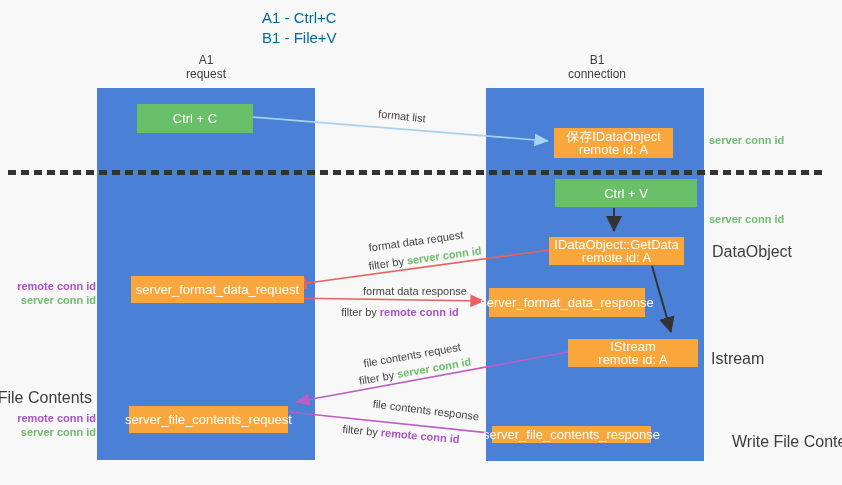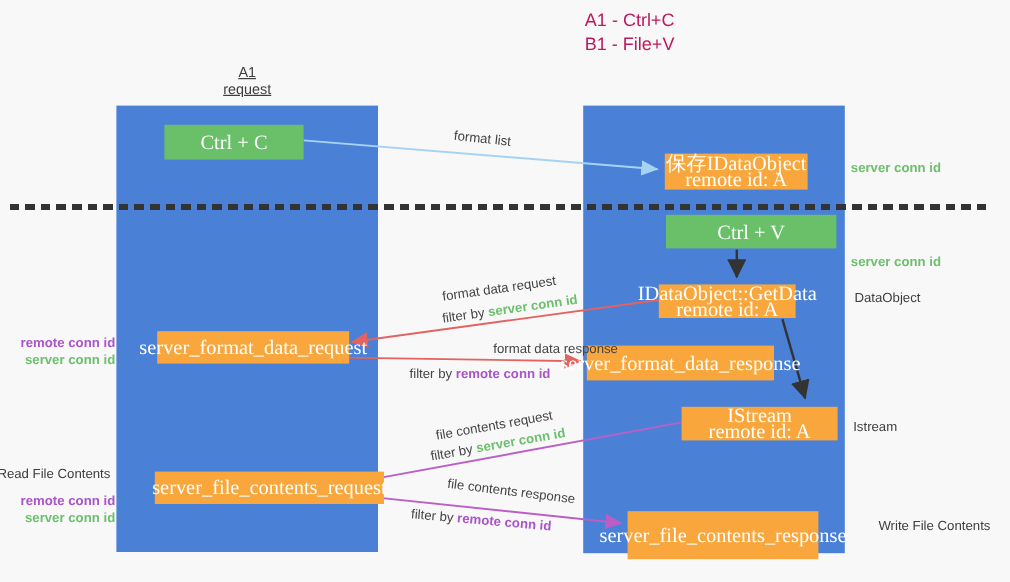--- a/index.html
+++ b/index.html
@@ -1,62 +1,66 @@
 <!DOCTYPE html>
 <html style="--background: #f8f8f8; --column-blue: #4a80d6; --box-green: #6abf69; --box-orange: #f9a73c; --arrow-blue: #a6d3f2; --arrow-red: #e2635f; --arrow-purple: #bb5fc6; --arrow-black: #333333; --text-green: #6dbf6d; --text-purple: #a954c8;"><head>
 <meta charset="utf-8">
 <style>
   html,body{margin:0;padding:0;}
   body{background:var(--background,#f8f8f8);font-family:"Liberation Sans",sans-serif;}
   .canvas{position:relative;width:842px;height:485px;overflow:hidden;background:var(--background,#f8f8f8);}
 
-  .page-title{position:absolute;left:262px;top:8px;width:300px;text-align:right;
-    font-size:15px;line-height:20px;color:#be185d;}
+  .page-title{position:absolute;left:262px;top:8px;width:300px;text-align:left;
+    font-size:15px;line-height:20px;color:#0369a1;}
   .lane-header{position:absolute;text-align:center;font-size:12px;line-height:14px;color:#3d3d3d;}
   .lane{position:absolute;background:var(--column-blue,#4a80d6);}
 
   .dashed-sep{position:absolute;left:8px;top:170px;width:818px;height:5px;
     background:repeating-linear-gradient(to right,#333 0 8px,transparent 8px 13px);}
 
   .node{position:absolute;display:flex;flex-direction:column;align-items:center;justify-content:center;
-    color:#fff;font-size:17px;line-height:13px;text-align:center;white-space:nowrap;font-family:Liberation Serif, serif;}
+    color:#fff;font-size:13px;line-height:13px;text-align:center;white-space:nowrap;}
   .node.green{background:var(--box-green,#6abf69);}
   .node.orange{background:var(--box-orange,#f9a73c);}
 
   svg.arrows{position:absolute;left:0;top:0;}
   .stroke-blue{stroke:var(--arrow-blue,#a6d3f2);stroke-width:1.6;}
   .stroke-red{stroke:var(--arrow-red,#e2635f);stroke-width:1.6;}
   .stroke-purple{stroke:var(--arrow-purple,#bb5fc6);stroke-width:1.6;}
   .stroke-black{stroke:var(--arrow-black,#333);stroke-width:2;}
   .fill-blue{fill:var(--arrow-blue,#a6d3f2);}
   .fill-red{fill:var(--arrow-red,#e2635f);}
   .fill-purple{fill:var(--arrow-purple,#bb5fc6);}
   .fill-black{fill:var(--arrow-black,#333);}
 
   .lbl{position:absolute;font-size:11px;color:#444;white-space:nowrap;
     transform:translate(-50%,-50%);}
   .green-text{color:var(--text-green,#6dbf6d);font-weight:700;}
   .purple-text{color:var(--text-purple,#a954c8);font-weight:700;}
-  .side-label{position:absolute;font-size:11px;color:#3d3d3d;white-space:nowrap;}
+  .side-label{position:absolute;font-size:16px;color:#3d3d3d;white-space:nowrap;}
   .side-conn{position:absolute;font-size:11px;font-weight:700;line-height:14px;white-space:nowrap;}
   .side-conn.right-align{text-align:right;}
 </style>
 </head>
 <body>
 
 <div class="canvas">
 
   <div class="page-title">
     <div>A1 - Ctrl+C</div>
     <div>B1 - File+V</div>
   </div>
 
-  <div class="lane-header" style="left:146px;top:53px;width:120px;text-decoration:underline;">
+  <div class="lane-header" style="left:146px;top:53px;width:120px;">
     <div>A1</div>
     <div>request</div>
+  </div>
+  <div class="lane-header" style="left:537px;top:53px;width:120px;">
+    <div>B1</div>
+    <div>connection</div>
   </div>
 
   <div class="lane" style="left:97px;top:88px;width:218px;height:372px;"></div>
   <div class="lane" style="left:486px;top:88px;width:218px;height:373px;"></div>
 
   <svg class="arrows" width="842" height="485">
     <defs>
       <marker id="ah-blue" markerWidth="10" markerHeight="8" refX="8.5" refY="4" orient="auto">
           <path d="M0,0 L9,4 L0,8 z" class="fill-blue"></path>
         </marker>
@@ -84,50 +88,50 @@
   <div class="node green" style="left:137px;top:104px;width:116px;height:29px;">
     <div>Ctrl + C</div>
   </div>
   <div class="node orange" style="left:554px;top:128px;width:119px;height:30px;">
     <div>保存IDataObject</div>
     <div>remote id: A</div>
   </div>
   <div class="node green" style="left:555px;top:179px;width:142px;height:28px;">
     <div>Ctrl + V</div>
   </div>
-  <div class="node orange" style="left:549px;top:237px;width:114px;height:28px;">
+  <div class="node orange" style="left:549px;top:237px;width:135px;height:28px;">
     <div>IDataObject::GetData</div>
     <div>remote id: A</div>
   </div>
-  <div class="node orange" style="left:131px;top:276px;width:160px;height:27px;">
+  <div class="node orange" style="left:131px;top:276px;width:173px;height:27px;">
     <div>server_format_data_request</div>
   </div>
   <div class="node orange" style="left:489px;top:288px;width:156px;height:29px;">
     <div>server_format_data_response</div>
   </div>
   <div class="node orange" style="left:568px;top:339px;width:130px;height:28px;">
     <div>IStream</div>
     <div>remote id: A</div>
   </div>
-  <div class="node orange" style="left:129px;top:393px;width:191px;height:27px;">
+  <div class="node orange" style="left:129px;top:406px;width:159px;height:27px;">
     <div>server_file_contents_request</div>
   </div>
-  <div class="node orange" style="left:523px;top:426px;width:159px;height:40px;">
+  <div class="node orange" style="left:492px;top:426px;width:159px;height:17px;">
     <div>server_file_contents_response</div>
   </div>
 
   <div class="lbl" style="left:402px;top:116px;transform:translate(-50%,-50%) rotate(6deg);">format list</div>
 
   <div class="lbl" style="left:416px;top:241px;transform:translate(-50%,-50%) rotate(-8deg);">format data request</div>
   <div class="lbl" style="left:425px;top:258px;transform:translate(-50%,-50%) rotate(-8deg);">
     <span>filter by</span>
     <span class="green-text">server conn id</span>
   </div>
 
-  <div class="lbl" style="left:415px;top:291px;margin-left:48px;">format data response</div>
+  <div class="lbl" style="left:415px;top:291px;">format data response</div>
   <div class="lbl" style="left:400px;top:312px;">
     <span>filter by</span>
     <span class="purple-text">remote conn id</span>
   </div>
 
   <div class="lbl" style="left:412px;top:355px;transform:translate(-50%,-50%) rotate(-10deg);">file contents request</div>
   <div class="lbl" style="left:415px;top:371px;transform:translate(-50%,-50%) rotate(-10deg);">
     <span>filter by</span>
     <span class="green-text">server conn id</span>
   </div>

